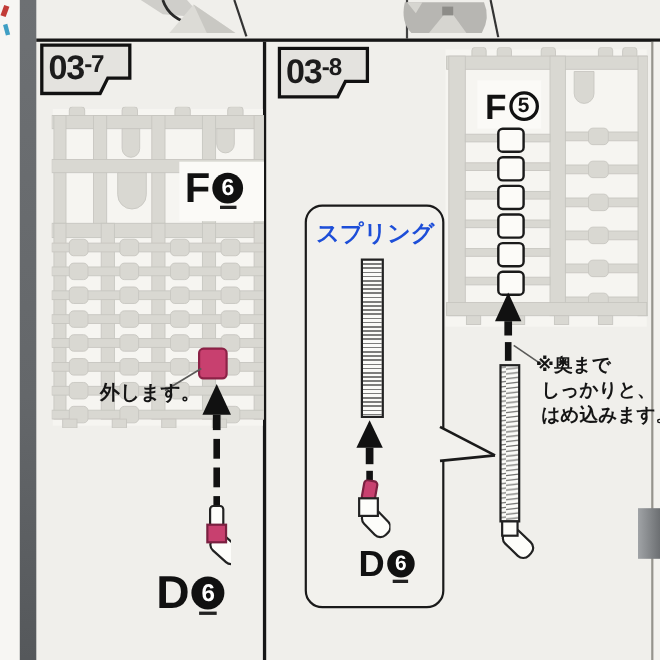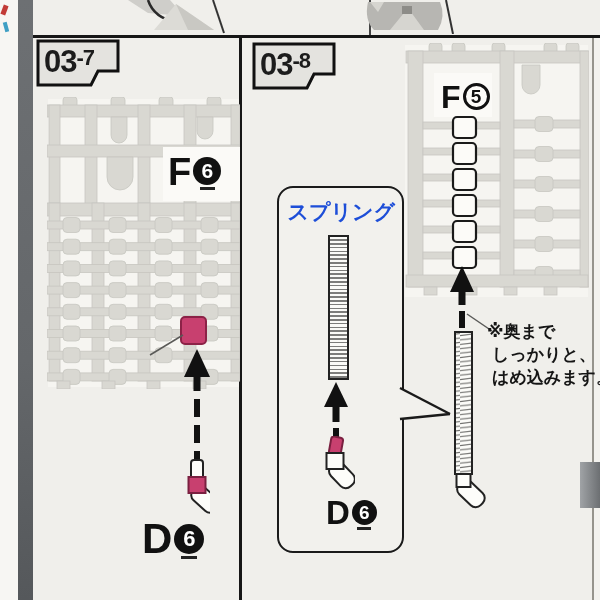--- a/index.html
+++ b/index.html
@@ -157,20 +157,21 @@
       <span class="circ" style="width:28px;height:28px;font-size:21px;">6</span>
       <span class="nunder" style="width:15px;margin-top:2px;"></span>
     </span>
   </div>
 
   <div class="abs pink-part"></div>
   <svg class="abs" style="left:147px;top:332px;" width="38" height="26" viewBox="0 0 38 26">
     <line x1="36" y1="3" x2="3" y2="23" stroke="#5a5a58" stroke-width="1.5"></line>
   </svg>
   <div class="abs note" style="left:74px;top:344px;font-size:18px;line-height:26px;">
+    <div style="margin-left:17px;">外します。</div>
   </div>
 
   <svg class="abs" style="left:182px;top:347px;" width="30" height="118" viewBox="0 0 30 118">
     <polygon points="15,2 2,30 28,30" fill="#111"></polygon>
     <rect x="11.5" y="30" width="7" height="14" fill="#111"></rect>
     <g fill="#111">
       <rect x="12" y="52" width="6" height="18"></rect>
       <rect x="12" y="78" width="6" height="18"></rect>
       <rect x="12" y="104" width="6" height="12"></rect>
     </g>

